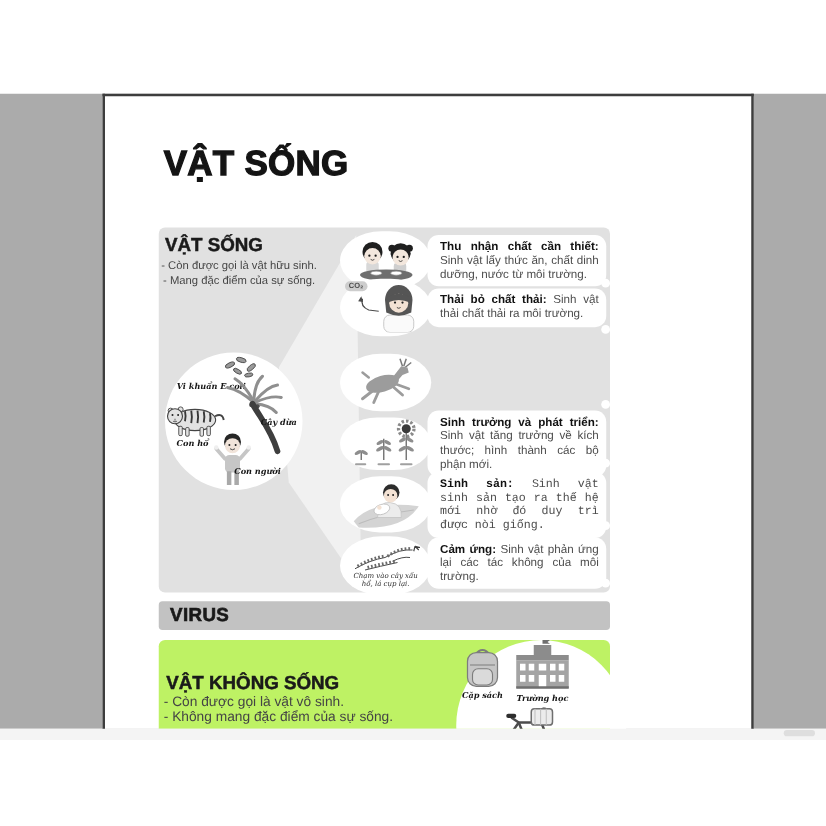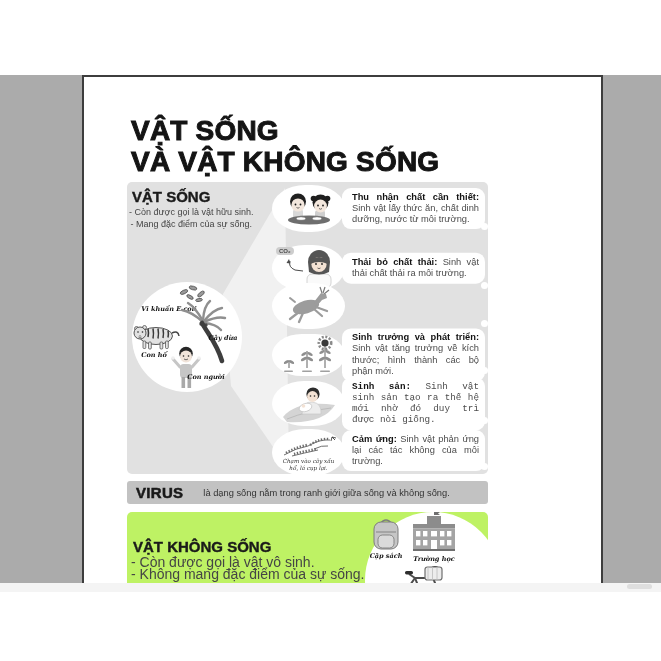--- a/index.html
+++ b/index.html
@@ -34,21 +34,21 @@
     clip-path:polygon(158px 6px,162px 288px,104px 204px,96px 112px);
   }
   .living-head{position:absolute;left:5px;top:6px;font-size:15px;font-weight:bold;color:#1a1a1a;-webkit-text-stroke:.4px #1a1a1a;}
   .living-bullets{position:absolute;left:2px;top:24px;font-size:9px;line-height:12px;color:#454545;text-align:center;}
   
   .org-circle{position:absolute;left:5px;top:100px;width:110px;height:110px;border-radius:50%;background:#fff;}
   .org-circle svg{position:absolute;left:0;top:0;}
   .svg-label{font-family:"DejaVu Serif",serif;font-style:italic;font-weight:bold;fill:#151515;}
   
   .row{position:absolute;left:145px;width:213px;}
-  .r1{top:3px;height:47px;} .r2{top:63px;height:46px;text-decoration:underline;} .r3{top:101px;height:46px;}
+  .r1{top:3px;height:47px;} .r2{top:41px;height:46px;text-decoration:underline;} .r3{top:101px;height:46px;}
   .r4{top:152px;height:42px;} .r5{top:199px;height:45px;font-family:Liberation Mono, monospace;} .r6{top:247px;height:43px;}
   .blob{
     position:absolute;left:0;top:0;width:73px;height:100%;background:#fff;
     border-radius:34px/24px;display:flex;flex-direction:column;align-items:center;justify-content:center;
   }
   .r6 .blob{height:47px;}
   .txt{
     position:absolute;left:70px;right:0;top:50%;transform:translateY(-50%);
     background:#fff;border-radius:9px;padding:4px 6px 4px 10px;
     font-size:9.3px;line-height:11.3px;color:var(--body-text);text-align:justify;
@@ -66,35 +66,34 @@
   
   .virus{
     position:absolute;left:43px;top:404px;width:361px;height:23px;background:var(--virus-bar);
     border-radius:3px;display:flex;align-items:center;gap:20px;padding-left:9px;
   }
   .virus b{font-size:15px;color:#191919;-webkit-text-stroke:.5px #191919;letter-spacing:.3px;}
   .virus span{font-size:9.3px;color:#333;}
   
   .panel2{position:absolute;left:43px;top:435px;width:361px;height:71px;background:#bef264;border-radius:5px 5px 0 0;}
   .nl-head{position:absolute;left:6px;top:26px;font-size:15px;font-weight:bold;color:#1a1a1a;-webkit-text-stroke:.4px #1a1a1a;}
-  .nl-bullets{position:absolute;left:4px;top:44px;font-size:14px;line-height:12px;color:#454545;}
+  .nl-bullets{position:absolute;left:4px;top:44px;font-size:11px;line-height:12px;color:#454545;}
   .obj-circle{position:absolute;left:281px;top:435px;width:136px;height:136px;border-radius:50%;background:#fff;}
 </style>
 </head>
 <body>
 
 <div class="backdrop"></div>
 <div class="bottom-strip"></div>
 <div class="strip-thumb"></div>
 
 <div class="page">
 
   <div class="title">
     <div>VẬT SỐNG</div>
-    <div>VÀ VẬT KHÔNG SỐNG</div>
   </div>
 
   <div class="panel">
     <div class="beam"></div>
 
     <div class="living-head">VẬT SỐNG</div>
     <div class="living-bullets">
       <div>- Còn được gọi là vật hữu sinh.</div>
       <div>- Mang đặc điểm của sự sống.</div>
     </div>
@@ -324,21 +323,20 @@
       <div class="txt">
         <b>Cảm ứng:</b>
         <span>Sinh vật phản ứng lại các tác không của môi trường.</span>
       </div>
       <div class="dot"></div>
     </div>
   </div>
 
   <div class="virus">
     <b>VIRUS</b>
-    <span>là dạng sống nằm trong ranh giới giữa sống và không sống.</span>
   </div>
 
   <div class="panel2">
     <div class="nl-head">VẬT KHÔNG SỐNG</div>
     <div class="nl-bullets">
       <div>- Còn được gọi là vật vô sinh.</div>
       <div>- Không mang đặc điểm của sự sống.</div>
     </div>
   </div>
 

